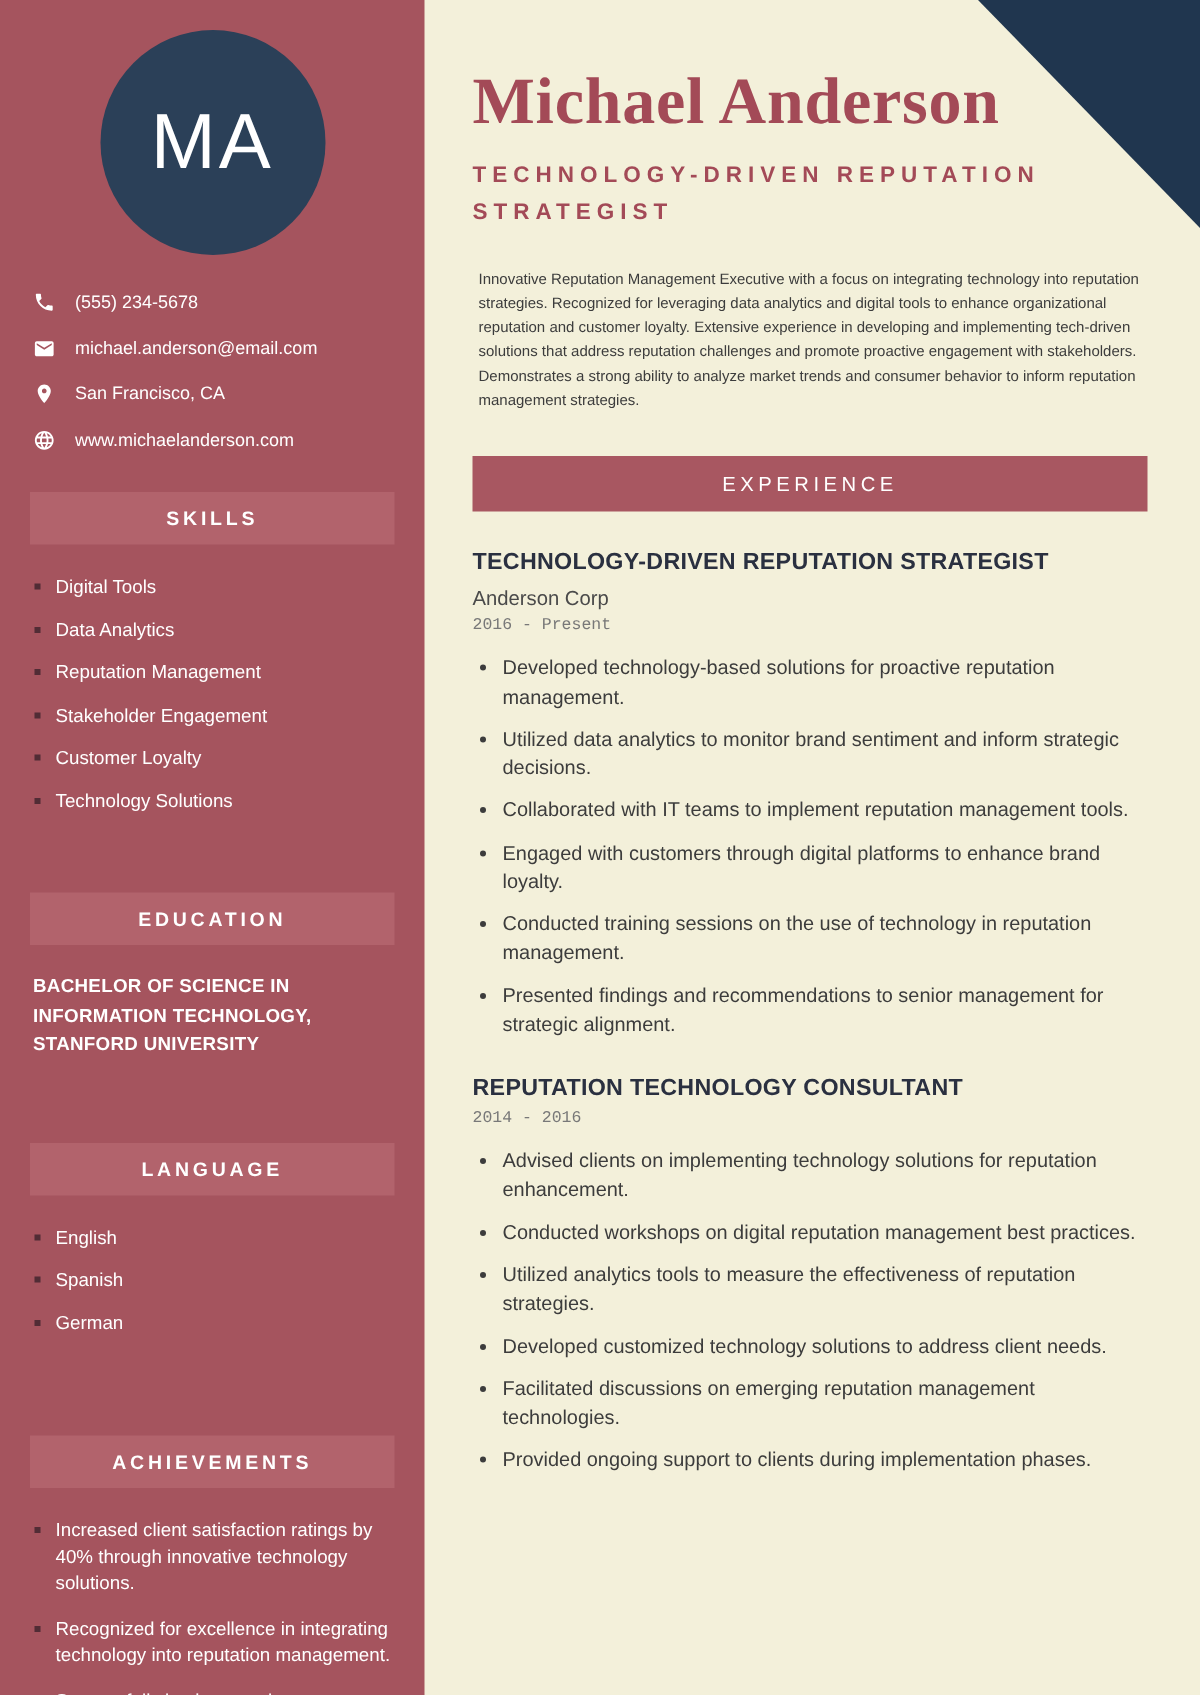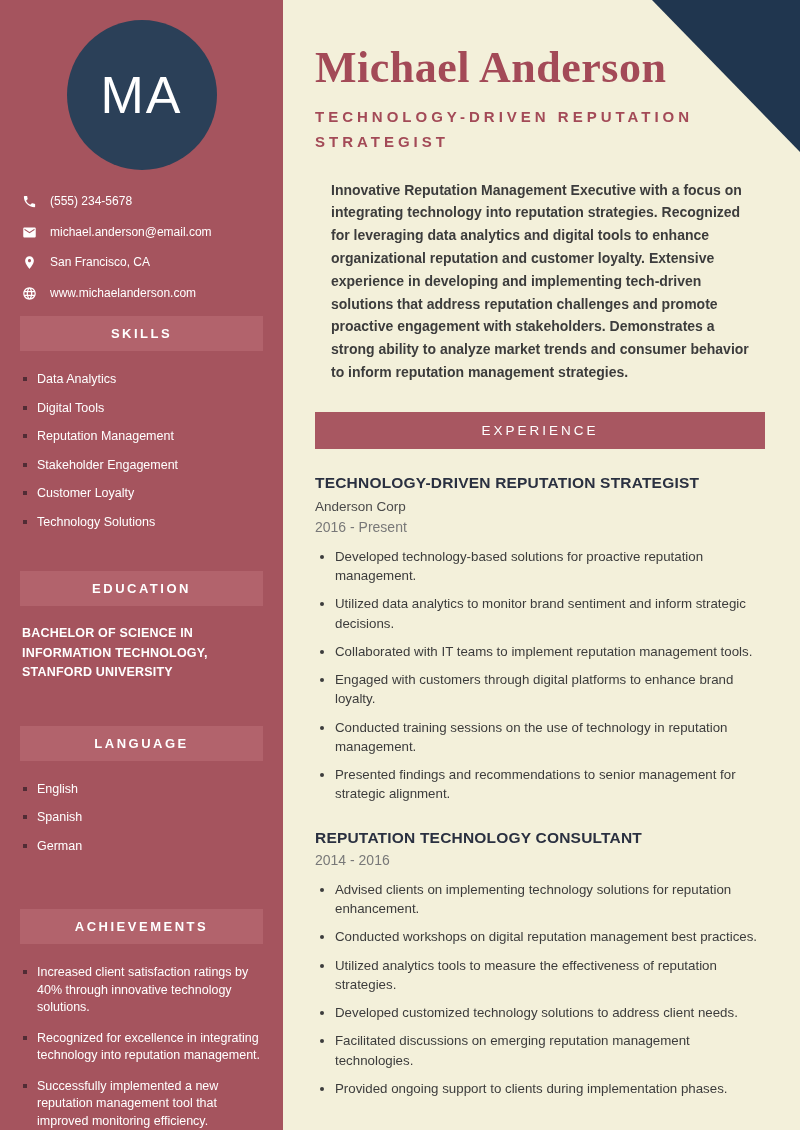--- a/index.html
+++ b/index.html
@@ -49,21 +49,21 @@
   }
   .contact li{
     display:flex;align-items:center;gap:13px;
     margin-bottom:15px;
     font-size:12px;line-height:1.3;
   }
   .cicon{width:15px;height:15px;display:inline-flex;flex-shrink:0;}
   .cicon svg{width:15px;height:15px;fill:#fff;}
 
   .side-banner{
-    margin:15px 20px 0;
+    margin:27px 20px 0;
     background:var(--banner-red);
     color:#fff;
     text-align:center;
     font-size:13px;font-weight:bold;letter-spacing:2.5px;
     padding:10px 0;
   }
   .side-list{
     list-style:none;
     margin:20px 0 0;
     padding:0 20px 0 22px;
@@ -112,42 +112,41 @@
   }
   .subtitle{
     margin-top:12px;
     max-width:430px;
     font-size:15px;font-weight:700;
     letter-spacing:4px;
     line-height:1.65;
     color:var(--maroon);
   }
   .summary{
-    margin:24px 16px 0;
-    font-size:14px;line-height:1.63;
+    margin:24px 4px 0;
+    font-size:10px;line-height:1.63;
     color:var(--body-text);
-    font-weight:bold;
   }
   .exp-banner{
     margin-top:28px;
     background:var(--accent-red);
     color:#fff;
     text-align:center;
     font-size:13.5px;font-weight:normal;letter-spacing:3px;
     padding:11px 0;
   }
   .job{margin-top:25px;}
   .job h2{
     margin:0;
     font-size:15.5px;font-weight:700;
     color:#2A3040;
     letter-spacing:0.2px;
   }
   .company{margin-top:7px;font-size:13.5px;color:#4A4A4A;}
-  .dates{margin-top:5px;font-size:14px;color:#787878;}
+  .dates{margin-top:5px;font-size:11px;color:#787878;font-family:Liberation Mono, monospace;}
   .job-bullets{
     margin:12px 0 0;
     padding-left:20px;
   }
   .job-bullets li{
     font-size:13.3px;line-height:1.45;
     color:var(--body-text);
     margin-bottom:9px;
   }
 </style>
@@ -194,22 +193,22 @@
             </svg>
         </span>
         <span>www.michaelanderson.com</span>
       </li>
     </ul>
 
     <div class="side-banner">
       <span>SKILLS</span>
     </div>
     <ul class="side-list">
+        <li>Digital Tools</li>
         <li>Data Analytics</li>
-        <li>Digital Tools</li>
         <li>Reputation Management</li>
         <li>Stakeholder Engagement</li>
         <li>Customer Loyalty</li>
         <li>Technology Solutions</li>
       </ul>
 
     <div class="spacer-lg"></div>
     <div class="side-banner">
       <span>EDUCATION</span>
     </div>

